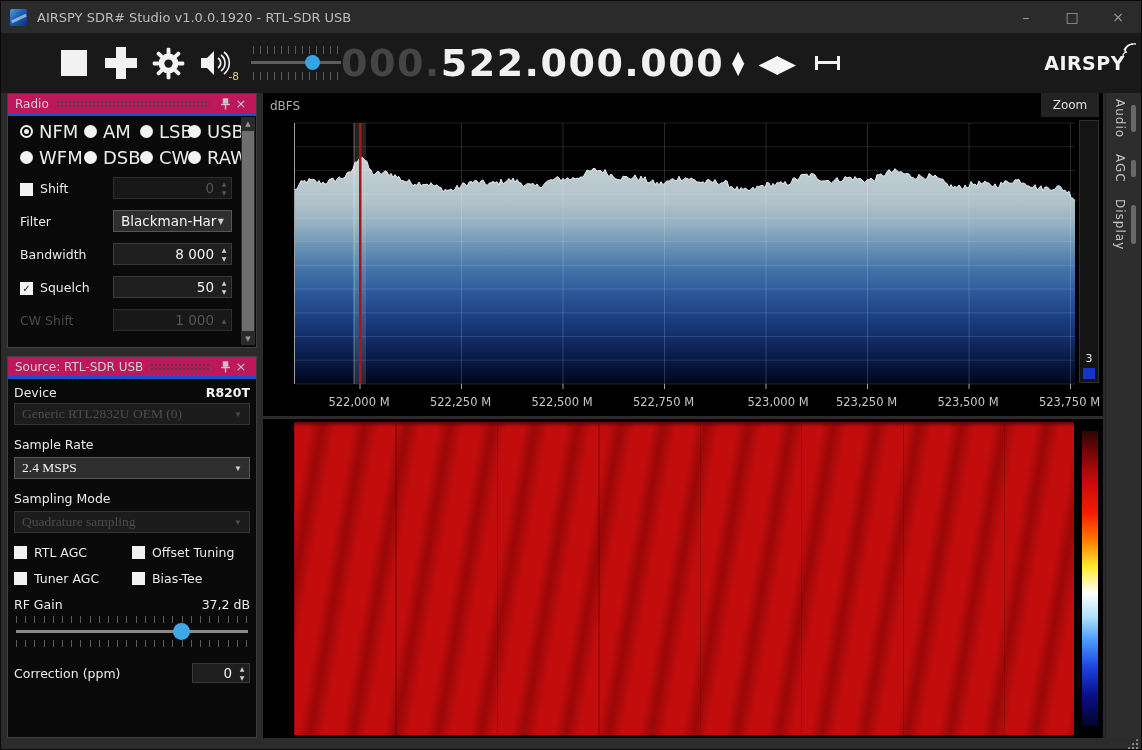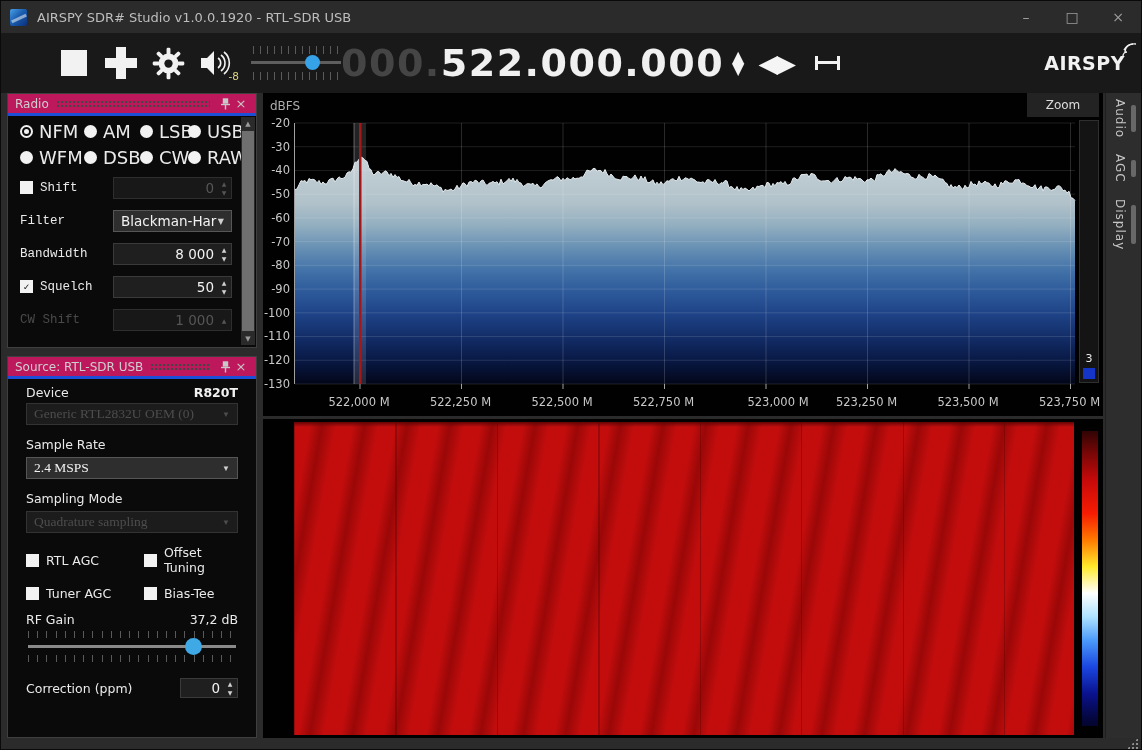--- a/index.html
+++ b/index.html
@@ -53,51 +53,51 @@
 
   .panel-radio .panel-body { padding:5px 24px 0 12px; }
   .mode-row { display:grid; grid-template-columns:64px 56px 48px auto; height:16px; margin-bottom:10px; }
   .mode { display:flex; align-items:center; gap:6px; font-size:18px; color:#eaeaea; }
   .rb { width:13px; height:13px; border-radius:50%; background:#f2f2f2; flex:none; }
   .rb.sel { background:#0a0a0a; border:2px solid #f0f0f0; position:relative; }
   .rb.sel::after { content:""; position:absolute; inset:0; margin:auto; width:5px; height:5px; border-radius:50%; background:#f0f0f0; }
   .cb { width:13px; height:13px; background:#f2f2f2; flex:none; display:flex; align-items:center; justify-content:center; font-size:10px; font-weight:bold; color:#1a1a1a; }
   .frow { display:flex; align-items:center; justify-content:space-between; height:22px; margin-top:11px; }
   .frow.first { margin-top:14px; }
-  .flabel { font-size:12.5px; color:#eaeaea; display:flex; align-items:flex-start; gap:7px;font-family:Liberation Mono, monospace; }
+  .flabel { font-size:12.5px; color:#eaeaea; display:flex; align-items:flex-end; gap:7px; }
   .num-input { width:119px; height:22px; background:#1f1f1f; border:1px solid #3a3a3a; display:flex; align-items:center; }
   .num-val { flex:1; text-align:right; font-size:13.5px; color:#f2f2f2; padding-right:3px; }
   .spin { width:14px; display:flex; flex-direction:column; align-items:center; justify-content:center; gap:2px; font-size:6px; color:#d0d0d0; }
   .dis .num-val { color:#565656; } .dis.num-input { background:#181818; border-color:#2e2e2e; } .dis .spin { color:#555; }
   .dis-label { color:#4a4a4a; }
   .combo { width:119px; height:22px; background:#2e2e2e; border:1px solid #565656; display:flex; align-items:center; padding:0 7px; font-size:13.5px; color:#f2f2f2; }
   .combo .arrow { margin-left:auto; font-size:8px; color:#cfcfcf; }
   .combo.full { width:100%;font-family:Liberation Serif, serif; }
   .combo.cdis { color:#4d4d4d; background:#1c1c1c; border-color:#333; }
   .combo.cdis .arrow { color:#4d4d4d; }
   .rscroll { position:absolute; right:1px; top:1px; bottom:1px; width:14px; background:#2a2a2a; display:flex; flex-direction:column; align-items:center; }
   .rscroll .sarr { height:13px; display:flex; align-items:center; color:#9a9a9a; font-size:7px; }
   .rscroll .sthumb { flex:1; width:12px; background:#6f6f6f; margin:1px 0; }
 
-  .panel-source .panel-body { padding:0 18px; }
+  .panel-source .panel-body { padding:0 6px; }
   .srow { display:flex; align-items:center; justify-content:space-between; }
   .slabel { font-size:12.5px; color:#eaeaea; }
   .svalue { font-size:12.5px; color:#f2f2f2; font-weight:600; }
   .cb-grid { display:grid; grid-template-columns:118px auto; row-gap:11px; margin-top:12px; }
   .cb-item { display:flex; align-items:center; gap:7px; font-size:12.5px; color:#eaeaea; }
   .gain-ticks { height:7px; margin:0 2px; background-image:repeating-linear-gradient(90deg,#5a5a5a 0 1px,transparent 1px 9.2px); }
   .gain-track { position:relative; height:17px; }
   .gain-line { position:absolute; left:2px; right:2px; top:7px; height:3px; background:#8a8a8a; }
   .gain-thumb { position:absolute; left:159px; top:0; width:17px; height:17px; border-radius:50%; background:#3fa9e6; }
   .corr-input { width:58px; height:20px; background:#1f1f1f; border:1px solid #3a3a3a; display:flex; align-items:center; }
 
   
   .spectrum { position:absolute; left:262px; top:92px; width:840px; height:323px; background:#010101; }
   .dbfs-label { position:absolute; left:7px; top:6px; font-size:12px; color:#adadad; }
-  .zoom-tab { position:absolute; right:4px; top:0; width:72px; height:24px; background:#232323; color:#dddddd; font-size:12px; display:flex; align-items:center; justify-content:center; }
+  .zoom-tab { position:absolute; right:4px; top:0; width:58px; height:24px; background:#232323; color:#dddddd; font-size:12px; display:flex; align-items:center; justify-content:center; }
   .plot { position:absolute; left:31px; top:30px; width:780px; height:261px; border-left:1px solid #a0a0a0; border-bottom:1px solid #a0a0a0; }
   .plot svg { overflow:visible; display:block; }
   .ylabels { position:absolute; left:0; top:30px; width:27px; height:261px; display:flex; flex-direction:column; justify-content:space-between; align-items:flex-end; }
   .yl { height:0; line-height:0; font-size:11.5px; color:#c8c8c8; }
   .xlabels { position:absolute; left:31px; top:302px; width:780px; height:16px; }
   .xl { position:absolute; transform:translateX(-50%); font-size:11.5px; color:#c8c8c8; white-space:nowrap; }
   .zslider { position:absolute; left:816px; top:27px; width:20px; height:263px; background:#141414; border:1px solid #2f2f2f; }
   .zval { position:absolute; bottom:17px; width:100%; text-align:center; font-size:11px; color:#e8e8e8; }
   .zthumb { position:absolute; bottom:3px; left:3px; width:12px; height:11px; background:#1535c8; }
 
@@ -379,34 +379,20 @@
               <span>▼</span>
             </span>
         </span>
       </div>
     </div>
   </div>
 
   <div class="spectrum">
     <div class="dbfs-label">dBFS</div>
     <div class="zoom-tab">Zoom</div>
-    <div class="ylabels">
-      <span class="yl">-20</span>
-      <span class="yl">-30</span>
-      <span class="yl">-40</span>
-      <span class="yl">-50</span>
-      <span class="yl">-60</span>
-      <span class="yl">-70</span>
-      <span class="yl">-80</span>
-      <span class="yl">-90</span>
-      <span class="yl">-100</span>
-      <span class="yl">-110</span>
-      <span class="yl">-120</span>
-      <span class="yl">-130</span>
-    </div>
     <div class="plot">
       <svg id="spec-svg" width="780" height="261">
           <defs>
             <linearGradient id="fillgrad" x1="0" y1="0" x2="0" y2="1">
               <stop offset="0%" stop-color="#c6d2d8"></stop>
               <stop offset="20%" stop-color="#b2c2ca"></stop>
               <stop offset="30%" stop-color="#93afc0"></stop>
               <stop offset="40%" stop-color="#6890b4"></stop>
               <stop offset="50%" stop-color="#4272a8"></stop>
               <stop offset="60%" stop-color="#2c5899"></stop>

